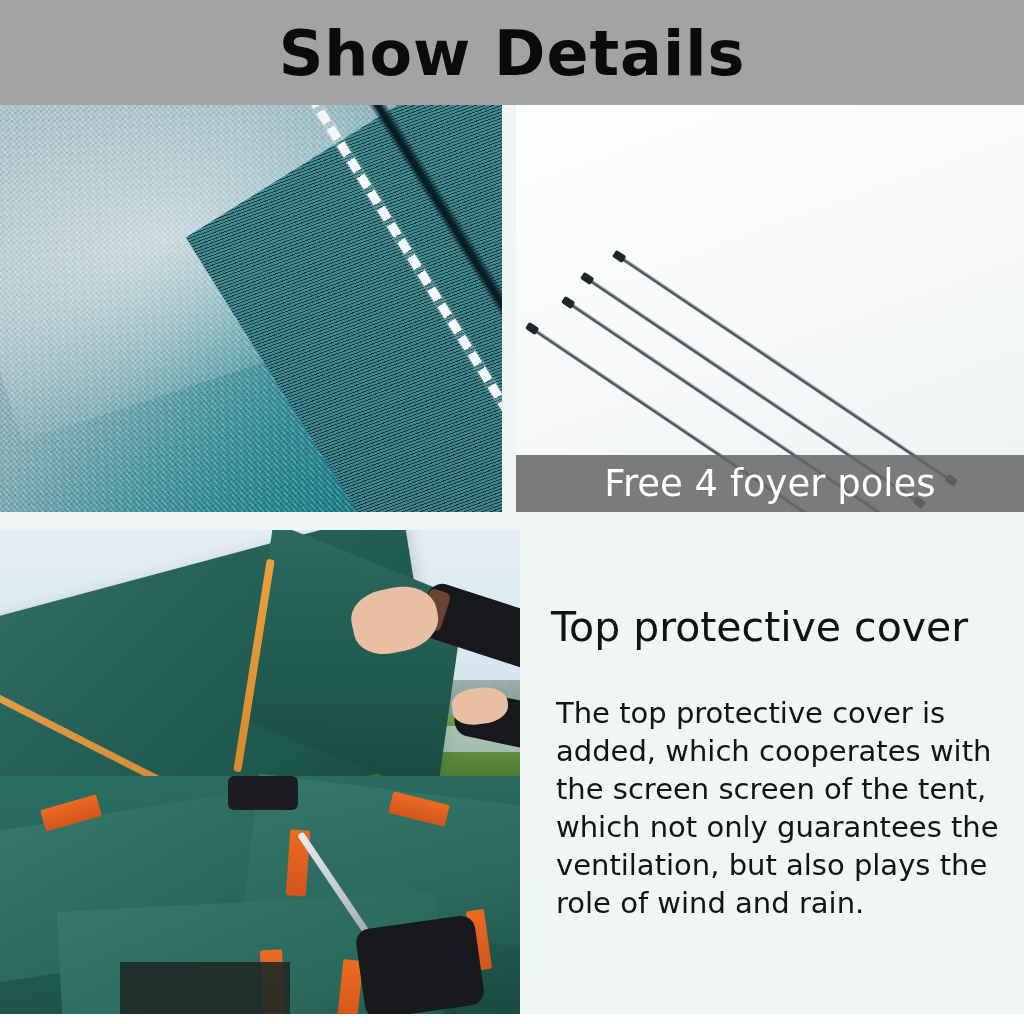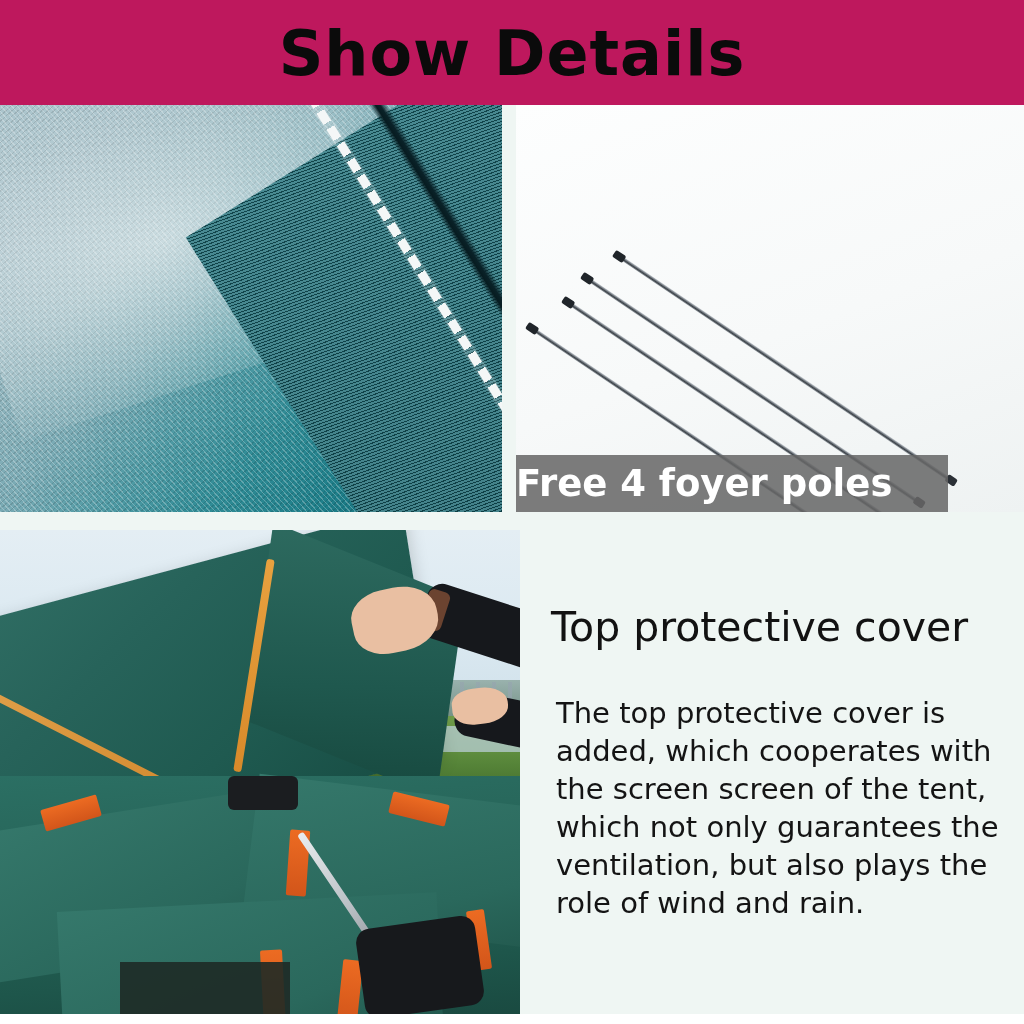--- a/index.html
+++ b/index.html
@@ -20,21 +20,21 @@
     background: #eff6f3;
     overflow: hidden;
   }
 
   
   .header {
     position: absolute;
     left: 0; top: 0;
     width: 1024px;
     height: 105px;
-    background: #be185d;
+    background: #a3a3a3;
     display: flex;
     align-items: center;
     justify-content: center;
   }
   .header-title {
     font-size: 62px;
     font-weight: 700;
     color: #0b0b0b;
     letter-spacing: 1px;
     line-height: 1;
@@ -161,23 +161,22 @@
     white-space: nowrap;
   }
   .caption-fabric {
     left: 0; top: 455px;
     width: 502px;
     padding-left: 22px;
     box-sizing: border-box;
   }
   .caption-poles {
     left: 516px; top: 455px;
-    width: 432px;
-    justify-content: flex-start;
-    font-weight: bold;
+    width: 508px;
+    justify-content: center;
   }
 
   
   .tile-tent {
     position: absolute;
     left: 0; top: 530px;
     width: 520px; height: 494px;
     overflow: hidden;
     background: #cfe2ea;
   }

